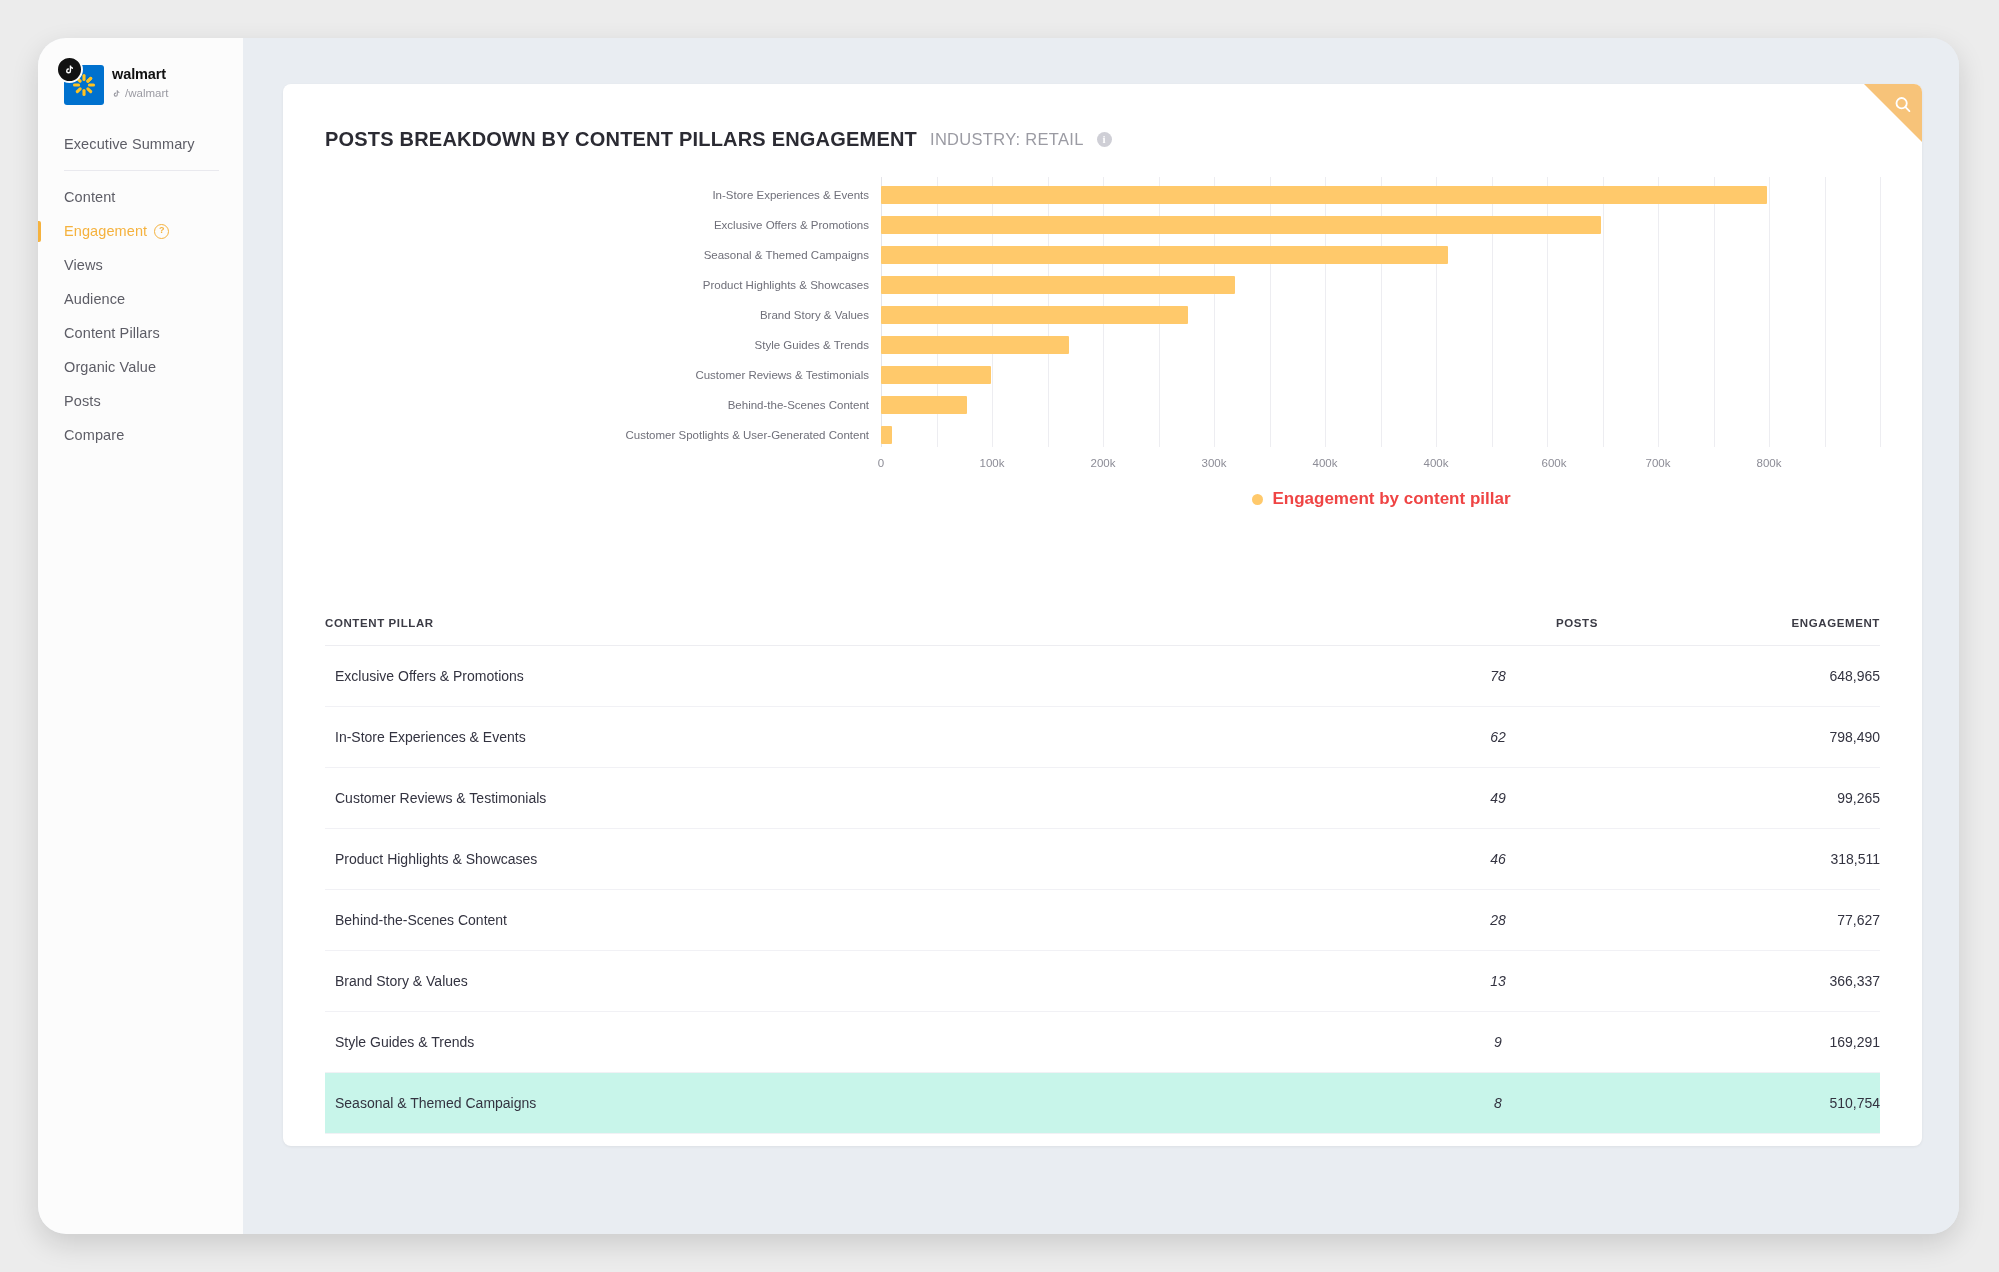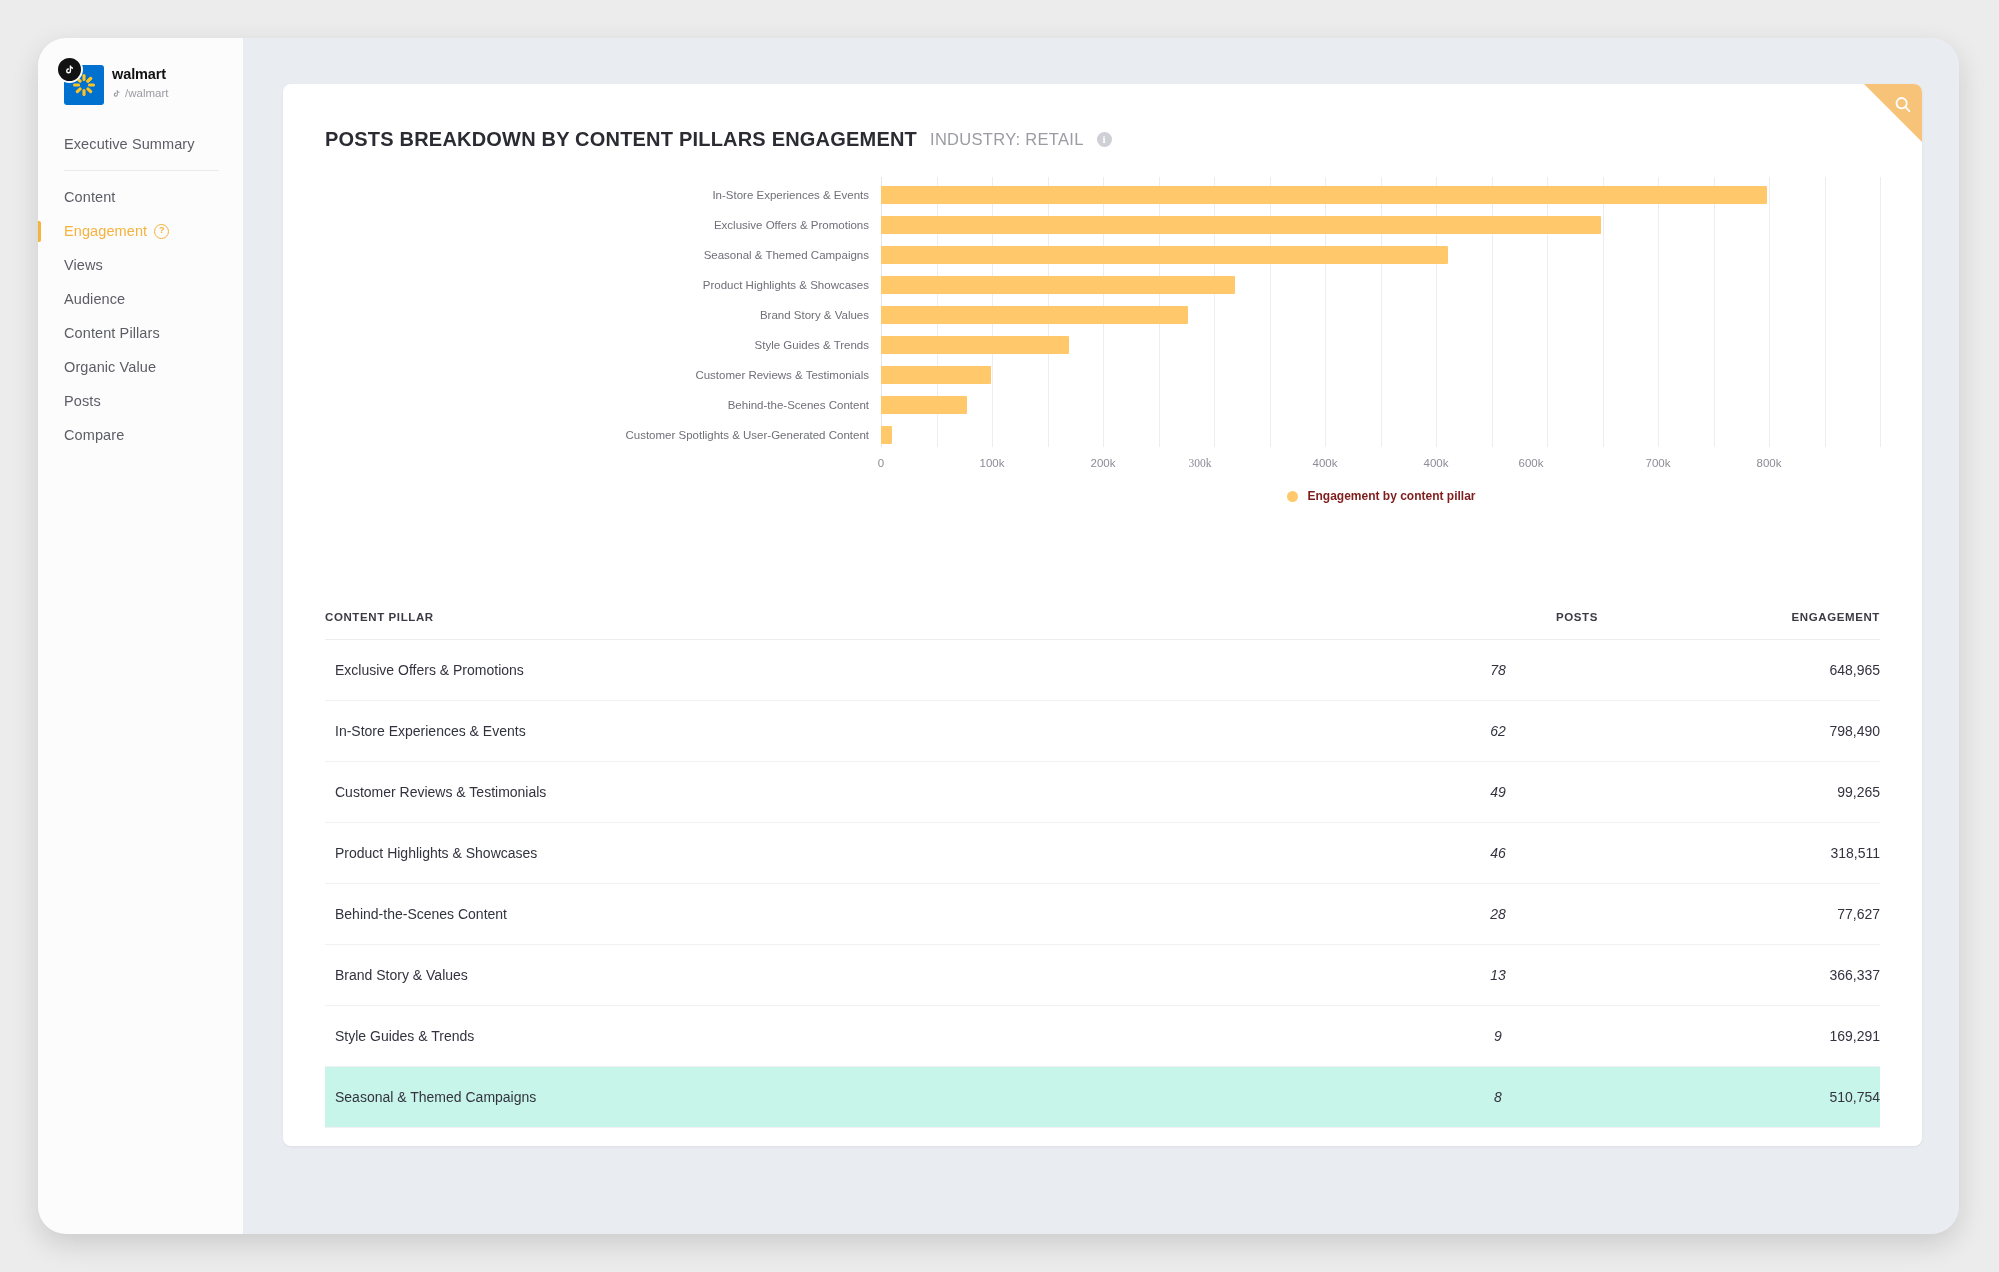--- a/index.html
+++ b/index.html
@@ -191,21 +191,21 @@
   }
   .legend-left {
     display: flex; align-items: center; gap: 9px;
     transform: translateX(-20px);
   }
   .legend-dot {
     width: 11px; height: 11px; border-radius: 50%;
     background: #ffc96b;
   }
   .legend-label {
-    font-size: 12px; font-weight: bold; color: #7f1d1d;
+    font-size: 17px; font-weight: bold; color: #ef4444;
   }
   
   .table-wrap {
     margin: 108px 42px 0 42px;
   }
   table { width: 100%; border-collapse: collapse; }
   thead th {
     font-size: 11.5px; font-weight: bold;
     color: #3b3b45; letter-spacing: 0.6px;
     text-align: left; padding: 0 0 16px 0;
@@ -393,24 +393,24 @@
               <div class="bar-label">Customer Spotlights &amp; User-Generated Content</div>
               <div class="bar-track">
                 <div class="bar" title="Customer Spotlights &amp; User-Generated Content: 10118" style="width: 11.231px; background: rgb(255, 201, 107);"></div>
               </div>
             </div>
           </div>
         <div class="xaxis" id="xaxis">
             <div class="xtick" style="left: 0px;">0</div>
             <div class="xtick" style="left: 111px;">100k</div>
             <div class="xtick" style="left: 222px; text-align: right;">200k</div>
-            <div class="xtick" style="left: 319px; font-family: Liberation Serif, serif;">300k</div>
+            <div class="xtick" style="left: 333px;">300k</div>
             <div class="xtick" style="left: 444px;">400k</div>
             <div class="xtick" style="left: 555px;">400k</div>
-            <div class="xtick" style="left: 650px;">600k</div>
+            <div class="xtick" style="left: 673px;">600k</div>
             <div class="xtick" style="left: 777px;">700k</div>
             <div class="xtick" style="left: 888px;">800k</div>
           </div>
       </div>
 
       <div class="legend">
         <div class="legend-left">
           <span class="legend-dot"></span>
           <span class="legend-label">Engagement by content pillar</span>
         </div>

